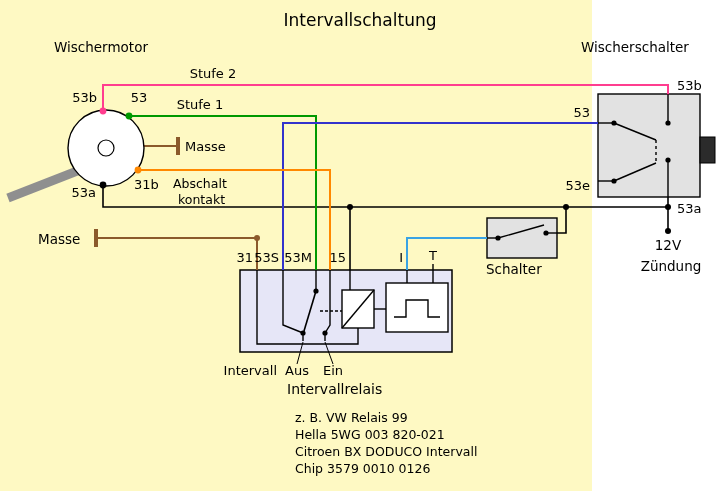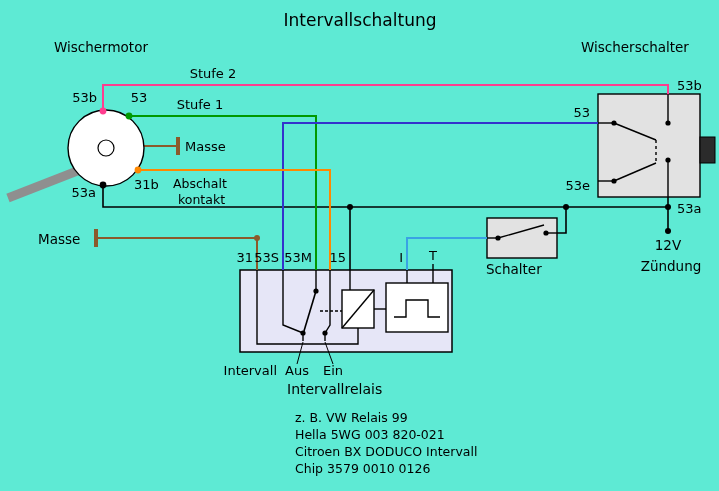--- a/index.html
+++ b/index.html
@@ -1,16 +1,16 @@
 <!DOCTYPE html>
 <html><head>
 <meta charset="utf-8">
 <style>
   html,body{margin:0;padding:0;background:#fff;}
-  .stage{width:719px;height:491px;position:relative;background:#5eead4;}
+  .stage{width:592px;height:491px;position:relative;background:#fef9c3;}
   svg{display:block;}
   svg text{font-family:"DejaVu Sans","Liberation Sans",sans-serif;fill:#000;}
   .lbl{font-size:13px;}
   .lbl-lg{font-size:13.5px;}
   .title{font-size:17px;}
   .notes{font-size:12.5px;}
   .relname{font-size:14px;}
 </style>
 </head>
 <body>

